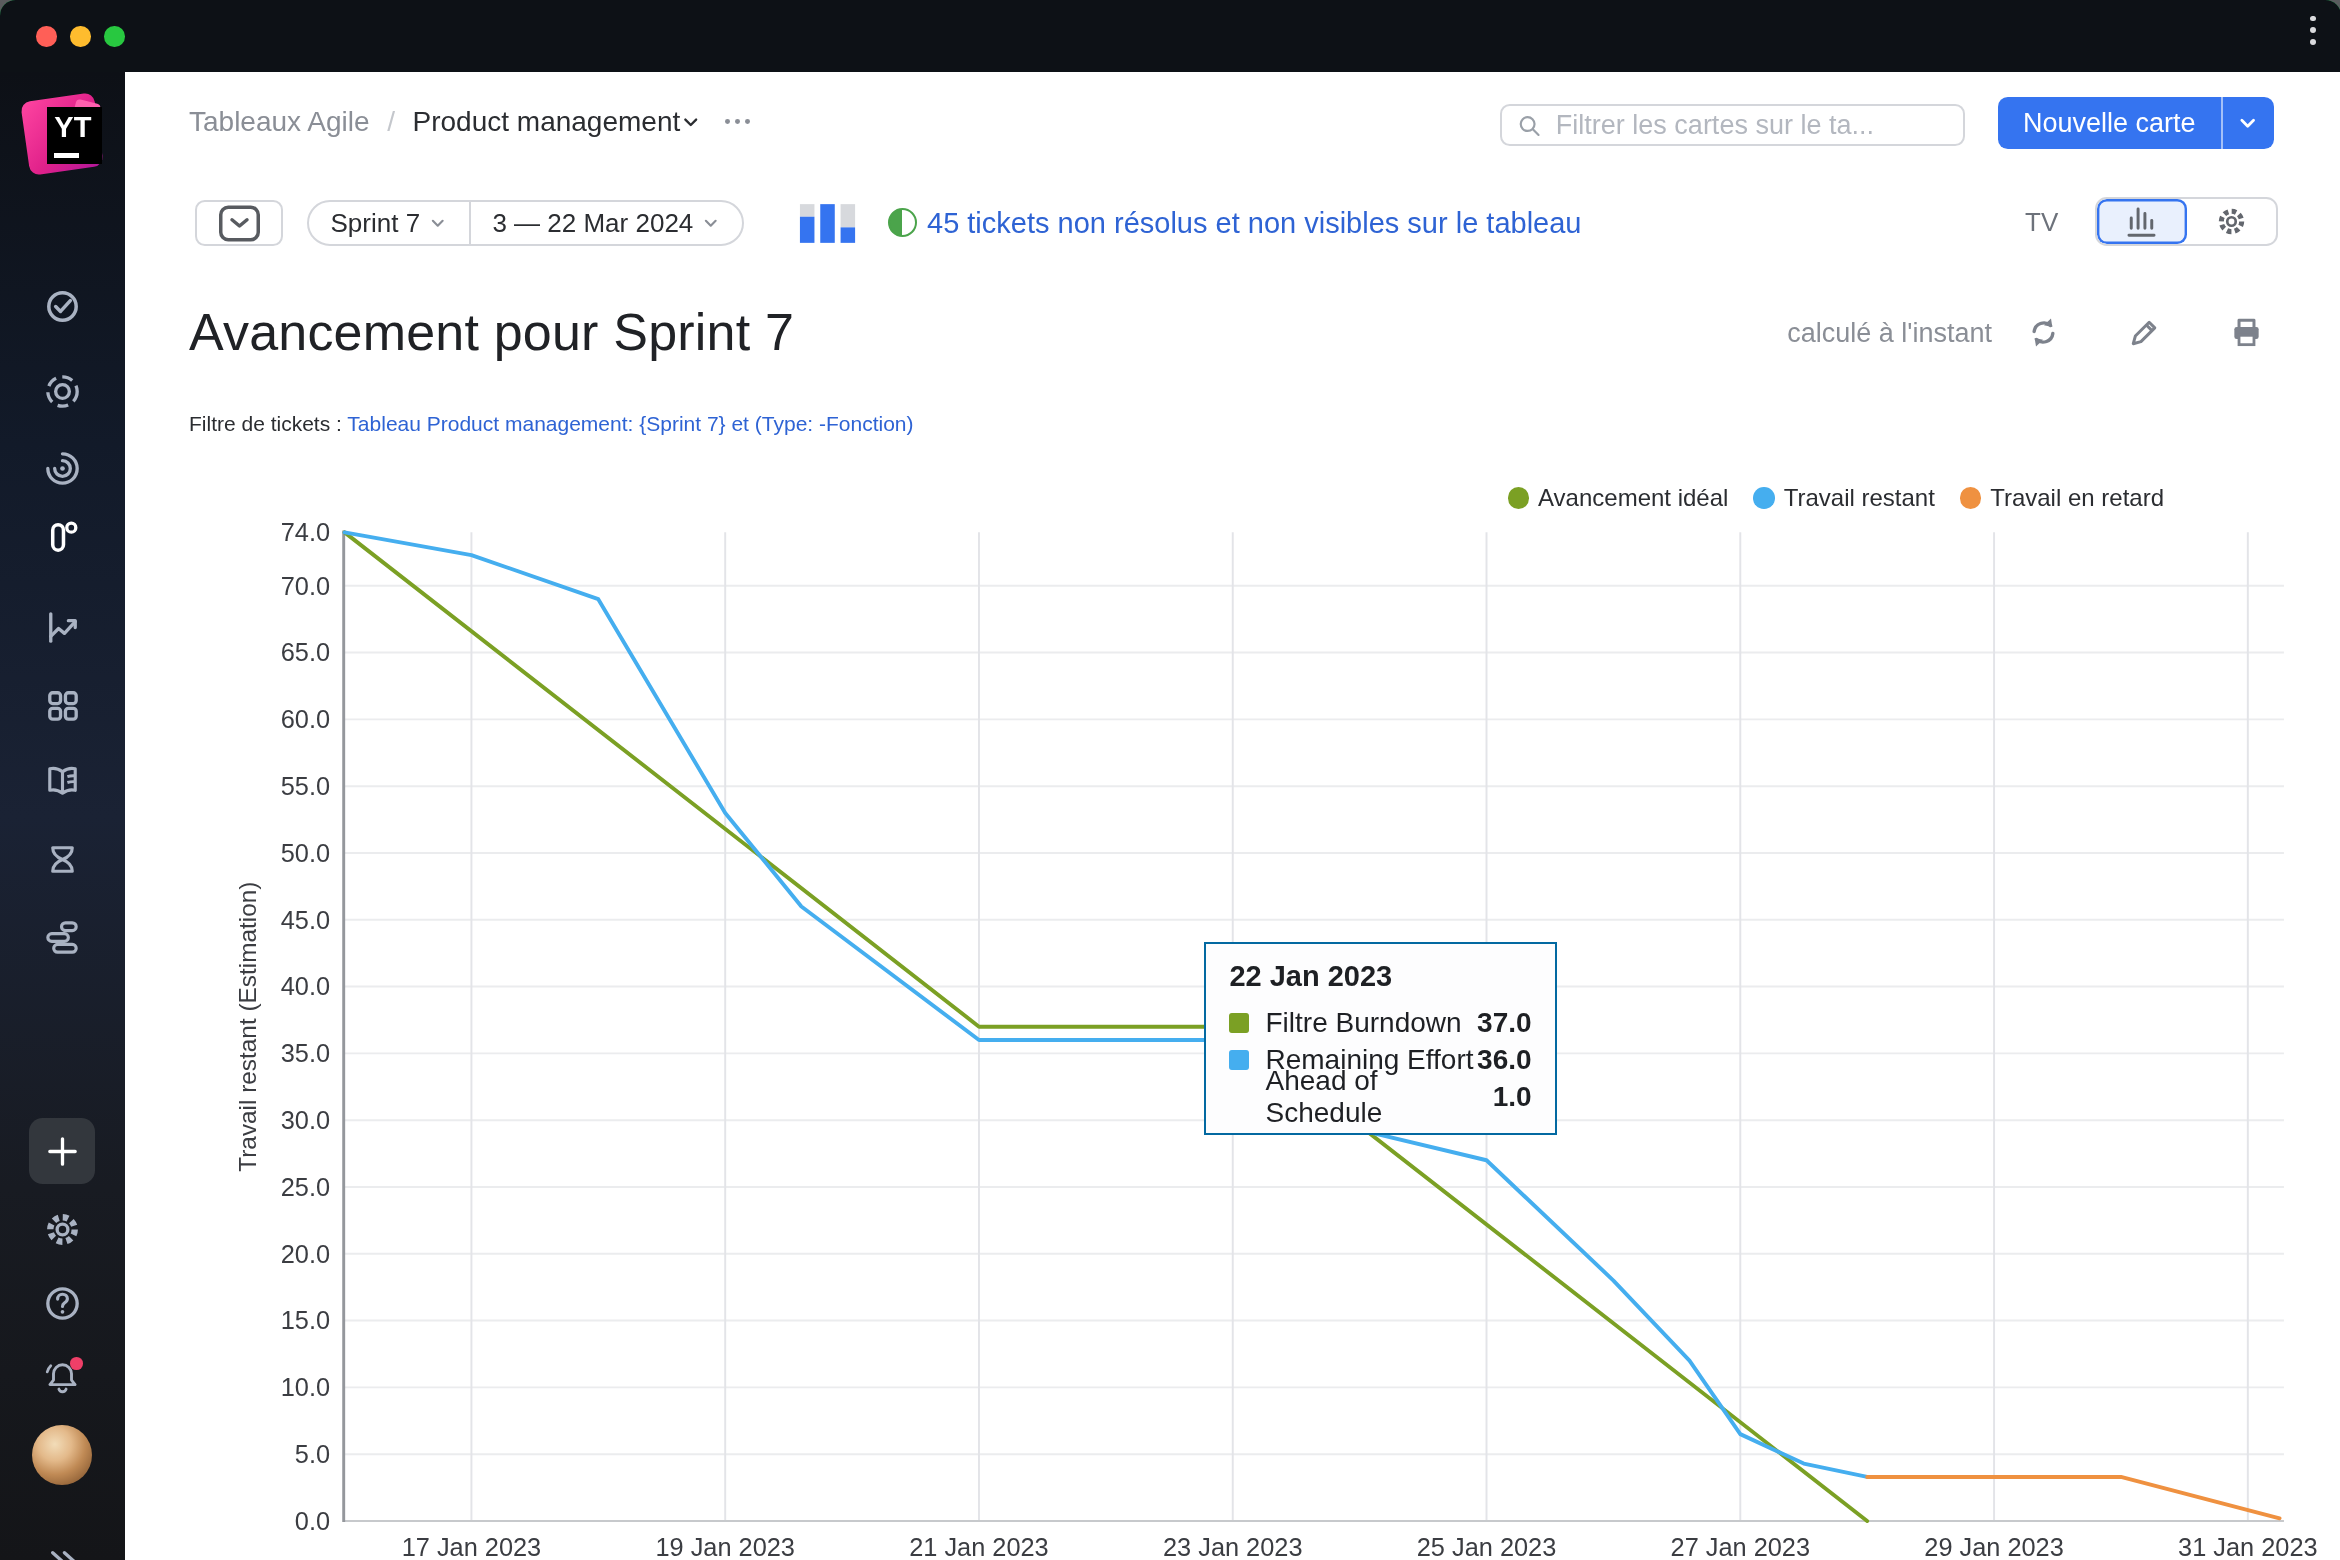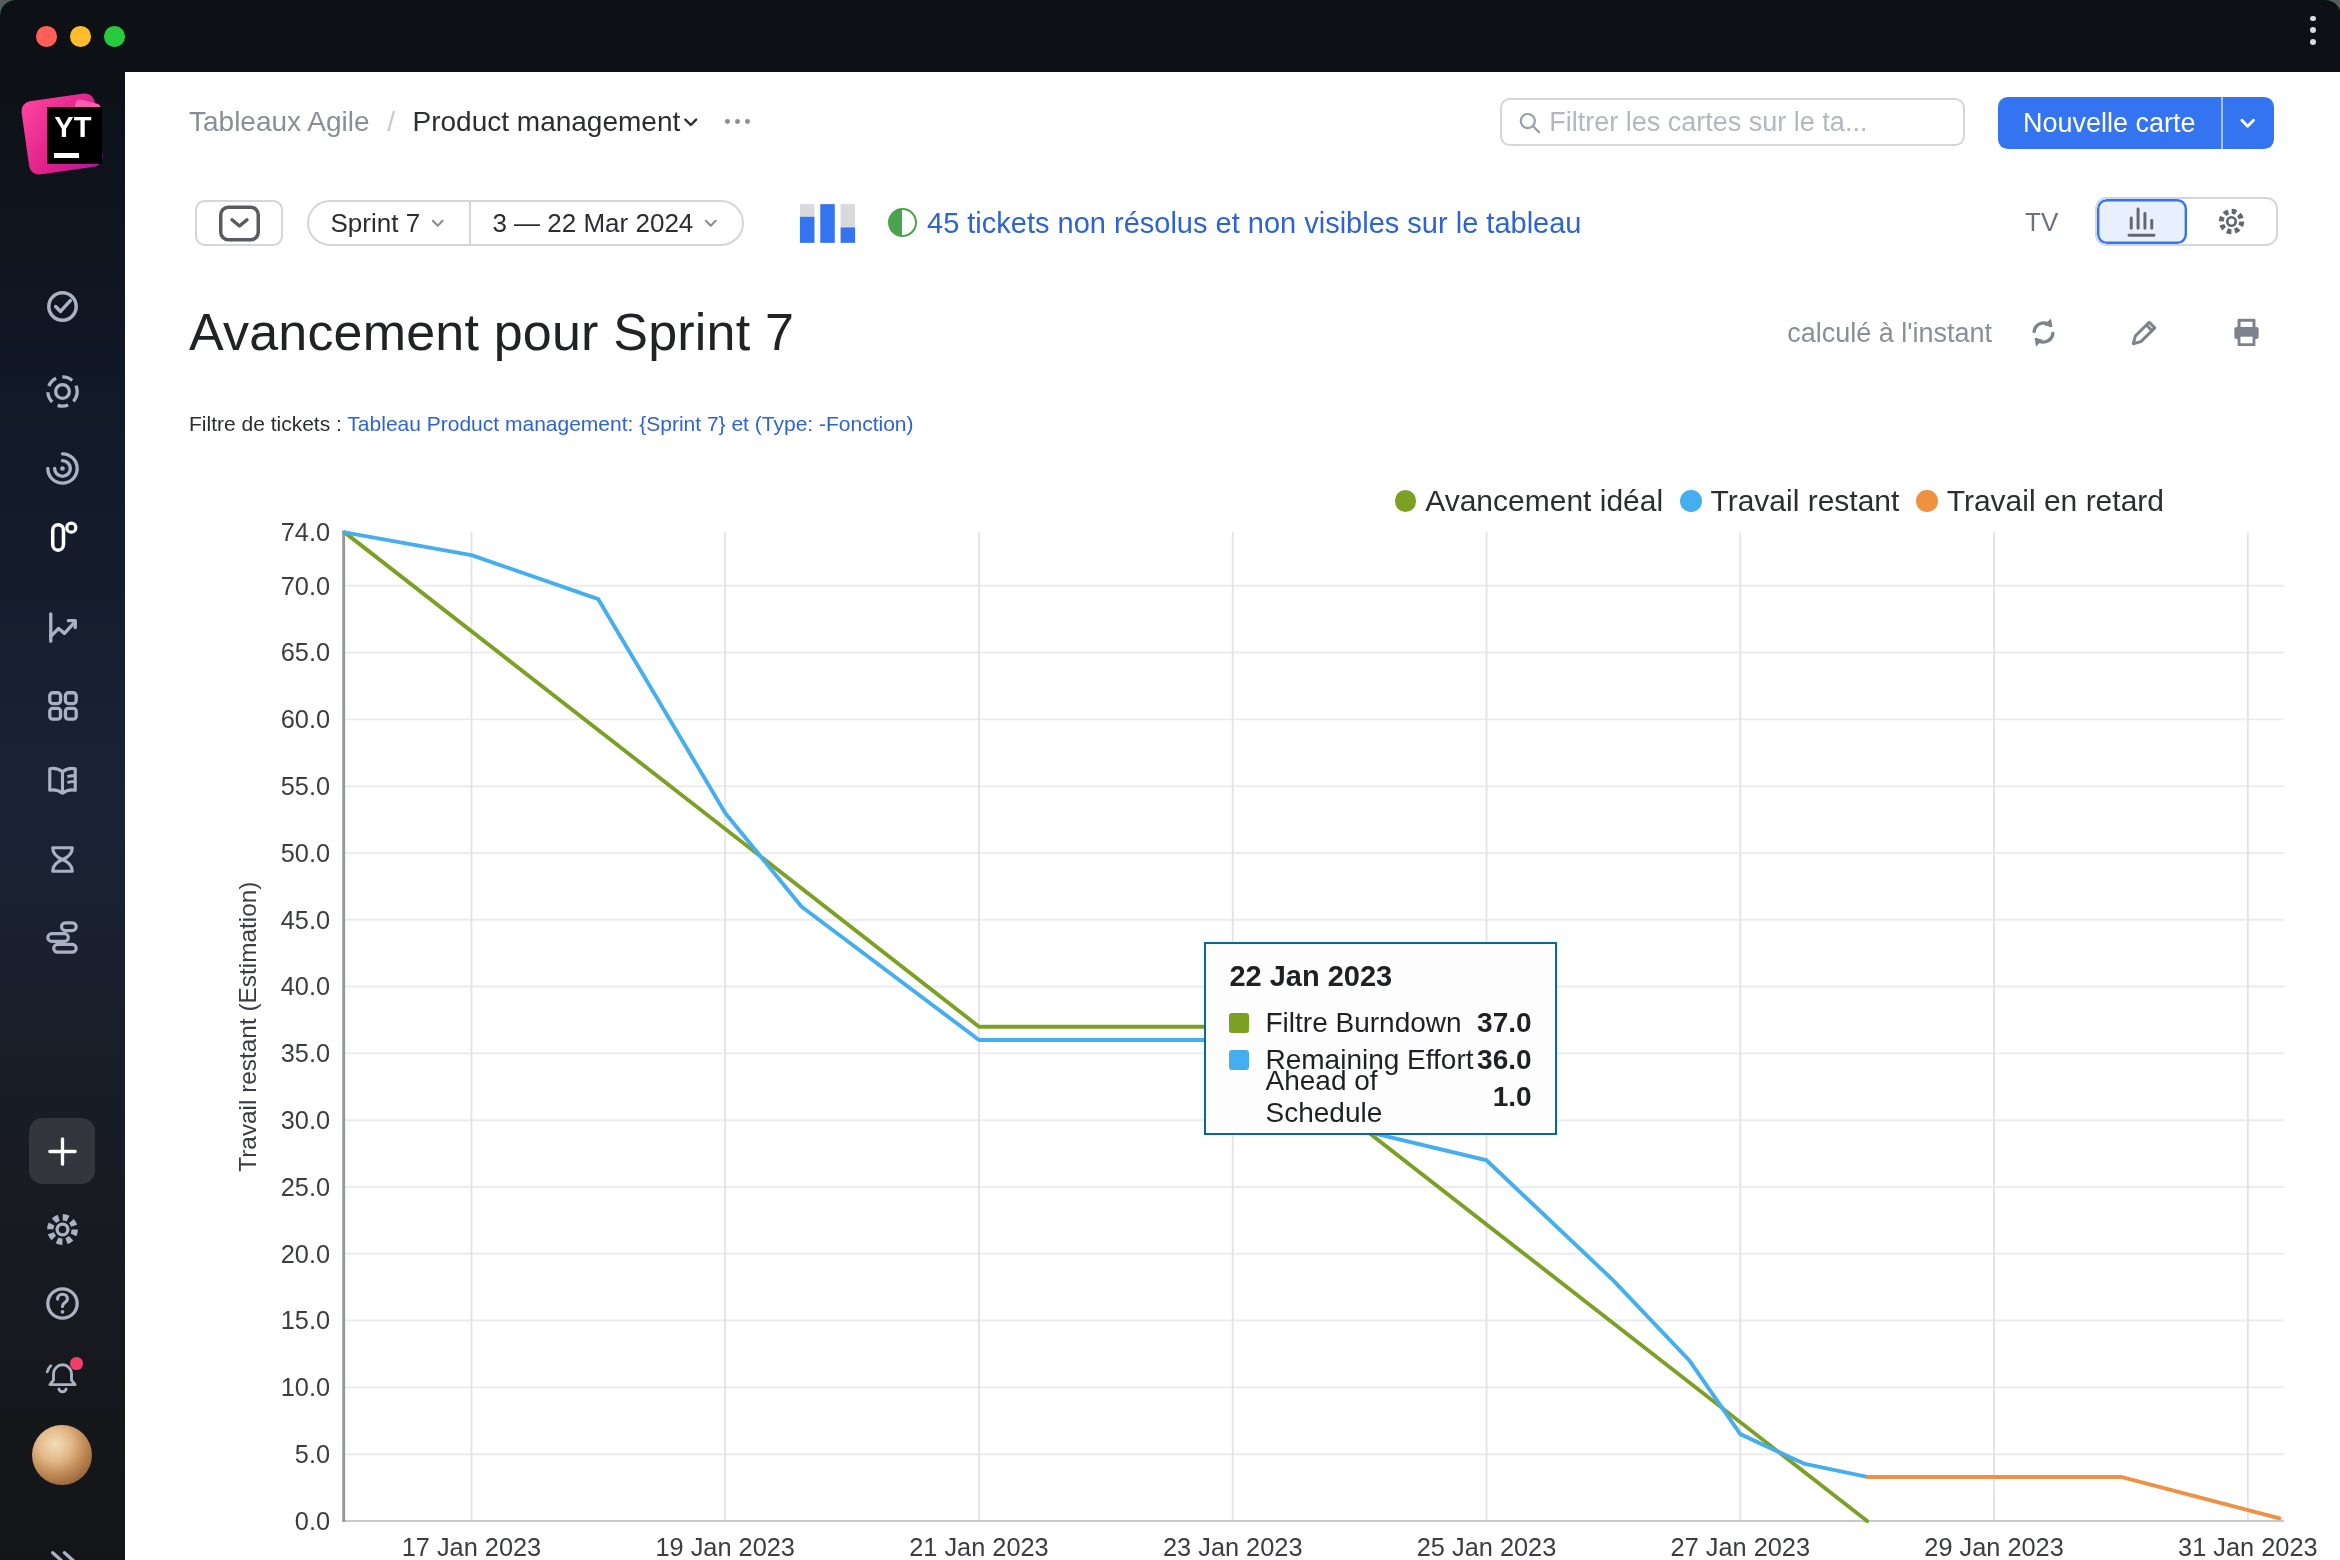--- a/index.html
+++ b/index.html
@@ -29,21 +29,21 @@
   .avatar{position:absolute;left:32px;top:1353px;width:60px;height:60px;border-radius:50%;
     background:radial-gradient(circle at 38% 32%,#f2dcb8 0%,#e3b98a 30%,#c08a55 55%,#8a5c33 85%,#6b4526 100%);}
   .reddot{position:absolute;width:12.7px;height:12.7px;border-radius:50%;background:#ef3f68;}
   
   .main{position:absolute;left:125px;top:72px;right:0;bottom:0;background:#fff;}
   .crumbs{position:absolute;left:64px;top:25px;height:49px;display:flex;align-items:center;font-size:28px;color:#8a8e96;gap:17.6px;}
   .crumbs .cur{color:#2b2d31;display:flex;align-items:center;gap:0;}
   .crumbs .sep{color:#c4c7cc;}
   .dots3{display:flex;gap:4.9px;margin-left:5.9px;}
   .dots3 i{width:4.9px;height:4.9px;border-radius:50%;background:#8a8e96;}
-  .search{position:absolute;left:1375px;top:26px;width:465px;height:48px;border:2px solid #d4d6db;border-radius:9.8px;box-sizing:border-box;display:flex;align-items:center;padding:0 13.7px;gap:5px;background:#fff;}
+  .search{position:absolute;left:1375px;top:32px;width:465px;height:42px;border:2px solid #d4d6db;border-radius:9.8px;box-sizing:border-box;display:flex;align-items:center;padding:0 13.7px;gap:12px;background:#fff;}
   .search input{border:none;outline:none;font-size:27px;color:#2b2d31;width:100%;font-family:inherit;background:transparent;}
   .search input::placeholder{color:#b3b7bf;}
   .newcard{position:absolute;left:1873px;top:25px;height:52px;display:flex;border-radius:9.8px;overflow:hidden;}
   .newcard .lab{background:#3574f0;color:#fff;font-size:27px;display:flex;align-items:center;padding:0 25px;}
   .newcard .chev{background:#3574f0;border-left:2px solid rgba(255,255,255,.55);width:51px;display:flex;align-items:center;justify-content:center;color:#fff;}
   
   .tb-board{position:absolute;left:70px;top:128px;width:88px;height:46px;border:2px solid #d4d6db;border-radius:9.8px;box-sizing:border-box;display:flex;align-items:center;justify-content:center;color:#585b60;}
   .seg{position:absolute;left:182px;top:128px;height:46px;border:2px solid #d4d6db;border-radius:23.4px;box-sizing:border-box;display:flex;align-items:center;background:#fff;}
   .seg .s{display:flex;align-items:center;gap:7.8px;font-size:26px;color:#2b2d31;padding:0 21.5px;height:100%;}
   .seg .s + .s{border-left:2px solid #d4d6db;}
@@ -55,21 +55,21 @@
   .viewseg{position:absolute;left:1970px;top:125px;width:183px;height:49px;display:flex;border:2px solid #d4d6db;border-radius:11.7px;box-sizing:border-box;overflow:hidden;background:#fff;}
   .viewseg .half{flex:1;display:flex;align-items:center;justify-content:center;}
   .viewseg .sel{background:#e9f0fd;box-shadow:inset 0 0 0 2.4px #3574f0;border-radius:9.8px;}
   
   .pgtitle{position:absolute;left:64px;top:230px;font-size:52px;color:#202226;letter-spacing:0.2px;}
   .calcnote{position:absolute;left:1551px;top:246px;width:316px;text-align:right;font-size:27px;color:#8a8e96;}
   .act{position:absolute;top:238px;width:45px;height:45px;color:#7d828c;display:flex;align-items:center;justify-content:center;}
   .subfilter{position:absolute;left:64px;top:308px;font-size:21px;color:#2b2d31;margin-top:32px;}
   .subfilter a{color:#2e63d4;text-decoration:none;}
   
-  .legend{position:absolute;top:484px;right:177px;display:flex;gap:17px;align-items:center;font-size:30px;color:#2b2d31;}
+  .legend{position:absolute;top:484px;right:177px;display:flex;gap:25px;align-items:center;font-size:24px;color:#2b2d31;}
   .legend .it{display:flex;align-items:center;gap:8.8px;}
   .legend .dot{width:21.5px;height:21.5px;border-radius:50%;}
   .ttip{position:absolute;left:1204px;top:942px;width:353px;box-sizing:border-box;background:#fdfdfe;border:2px solid #0369a1;padding:15.6px 23.4px 17.6px 23.4px;}
   .ttip .tt-date{font-size:29px;font-weight:700;color:#1e2024;margin-bottom:11.7px;}
   .ttip .row{display:flex;align-items:center;height:37px;font-size:28px;color:#1e2024;}
   .ttip .sw{width:19.5px;height:19.5px;border-radius:2.9px;margin-right:16.6px;flex:0 0 19.5px;}
   .ttip .val{margin-left:auto;font-weight:700;}
   #chart-svg{position:absolute;left:0;top:0;pointer-events:none;}
 </style>
 </head>

